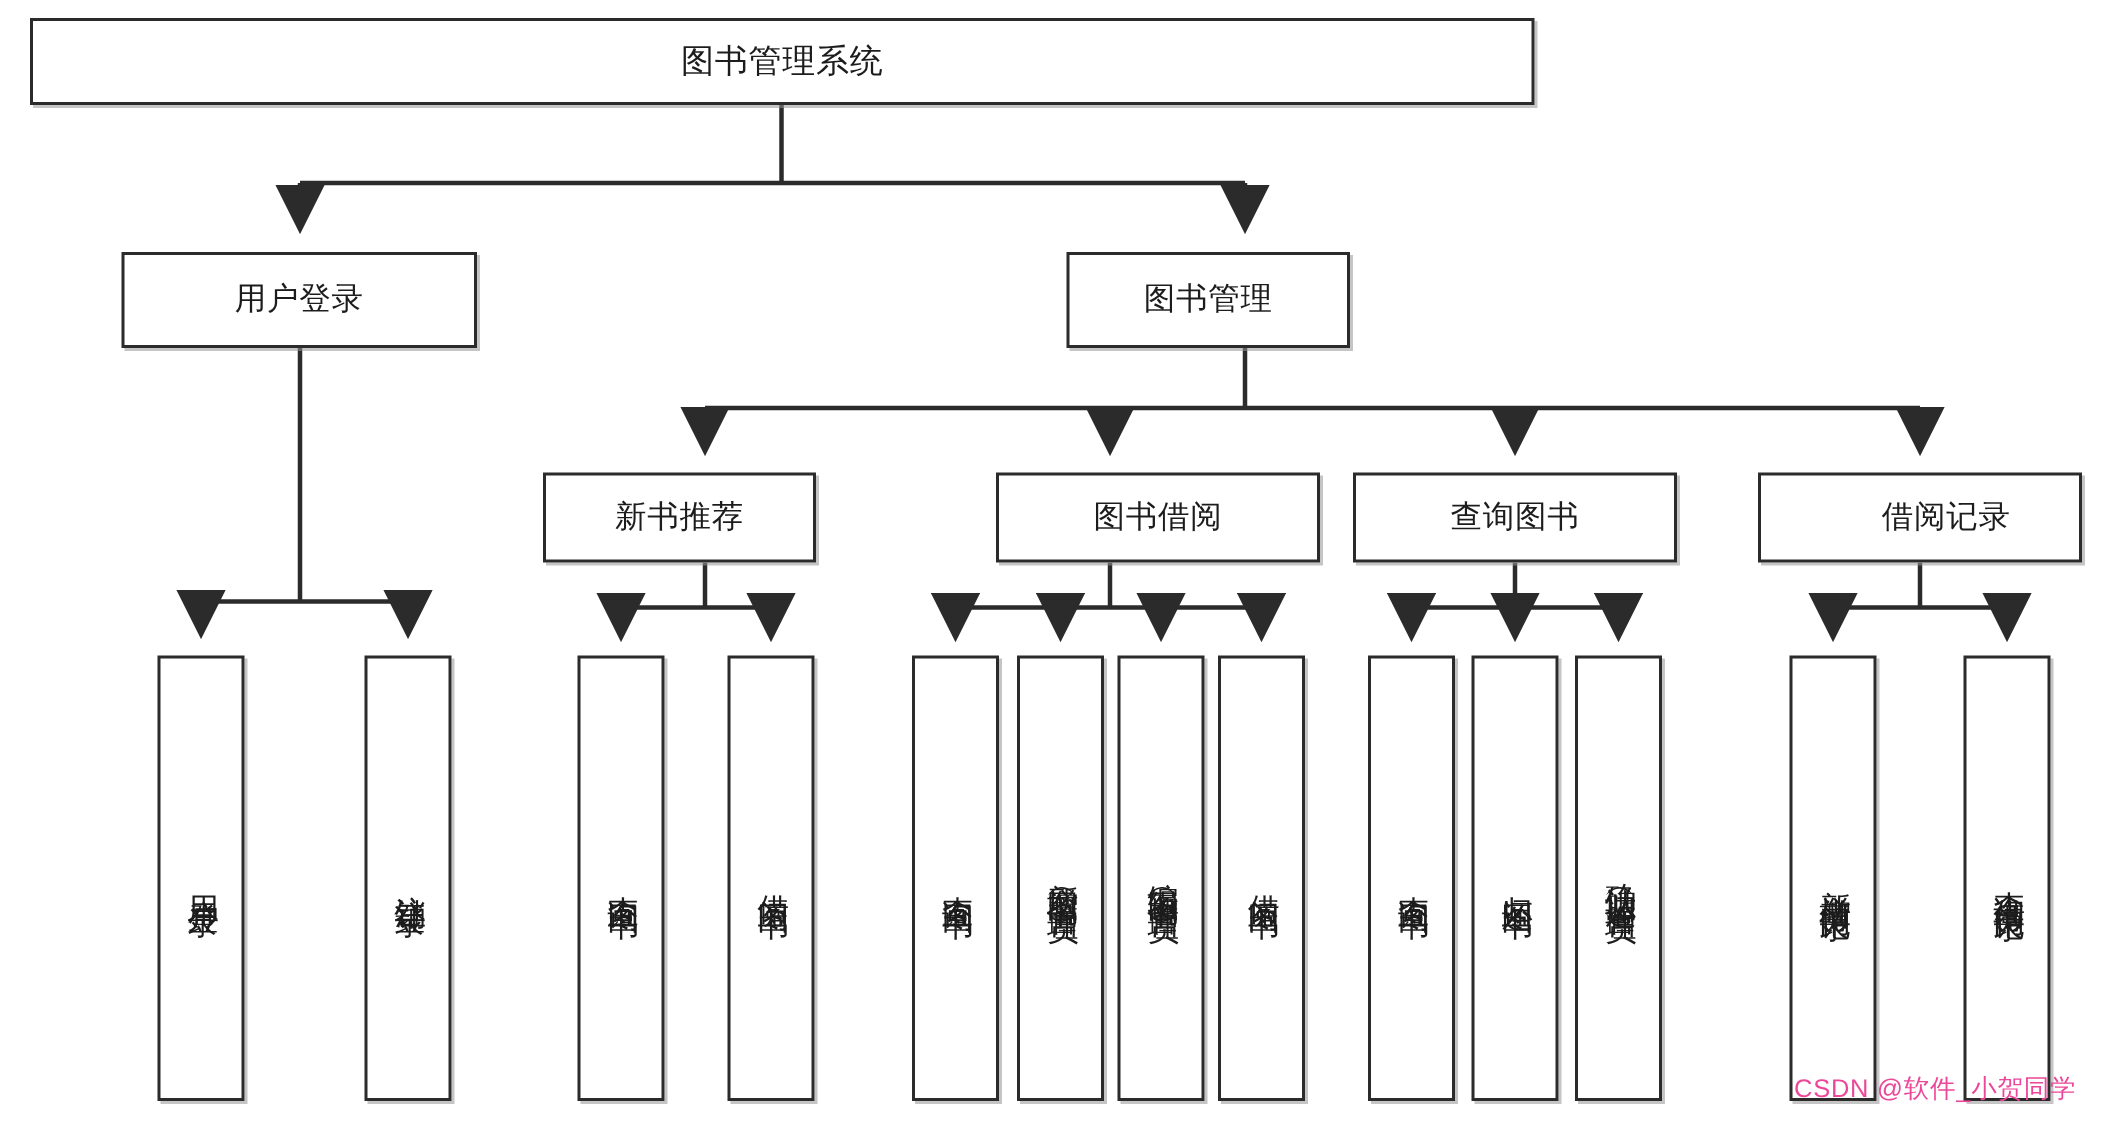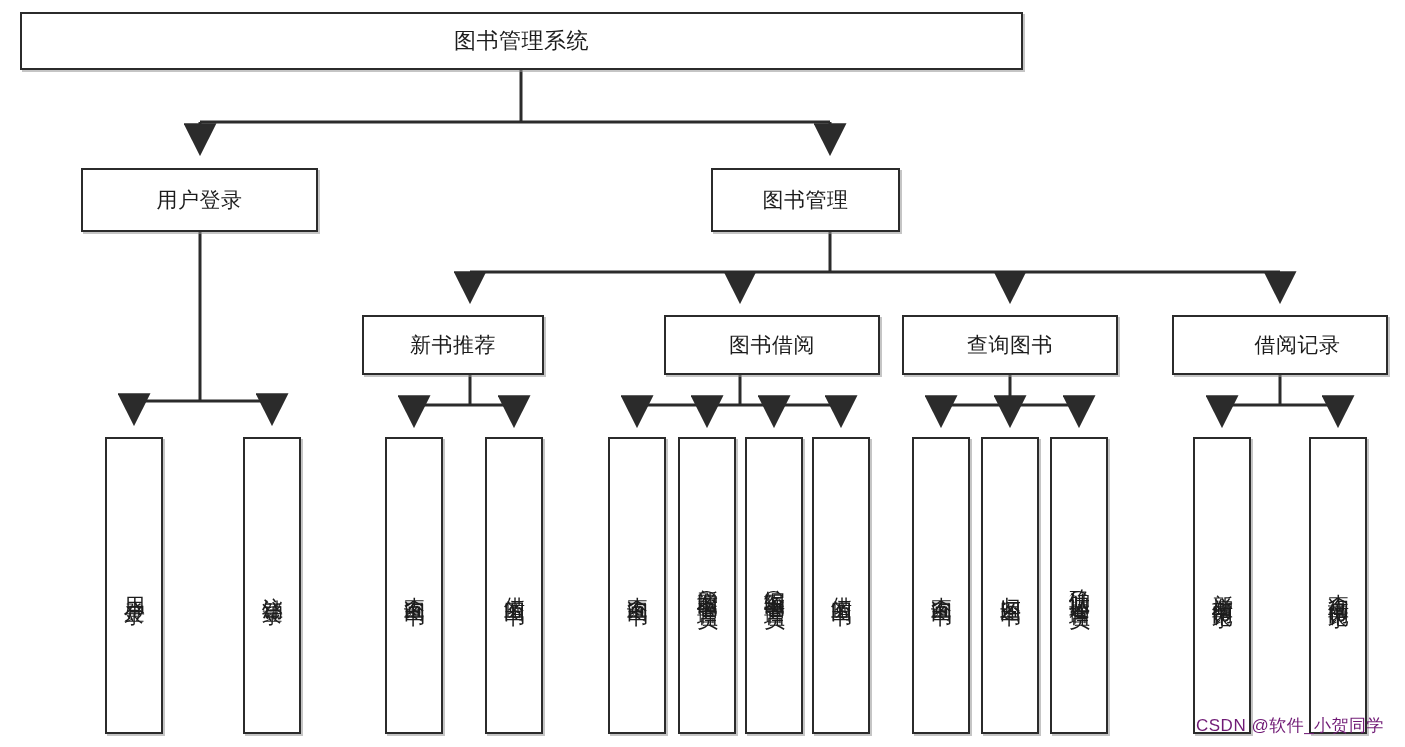--- a/index.html
+++ b/index.html
@@ -59,21 +59,21 @@
     justify-content: center;
   }
   .leaf-text {
     writing-mode: vertical-rl;
     text-orientation: upright;
     white-space: nowrap;
   }
   .watermark {
     position: absolute;
     font-size: 17px;
-    color: #701a75;
+    color: #ec4899;
     white-space: nowrap;
     letter-spacing: 0.5px;
     user-select: none;
   }
 </style>
 </head>
 <body>
 
 <div id="diagram-root">
 

